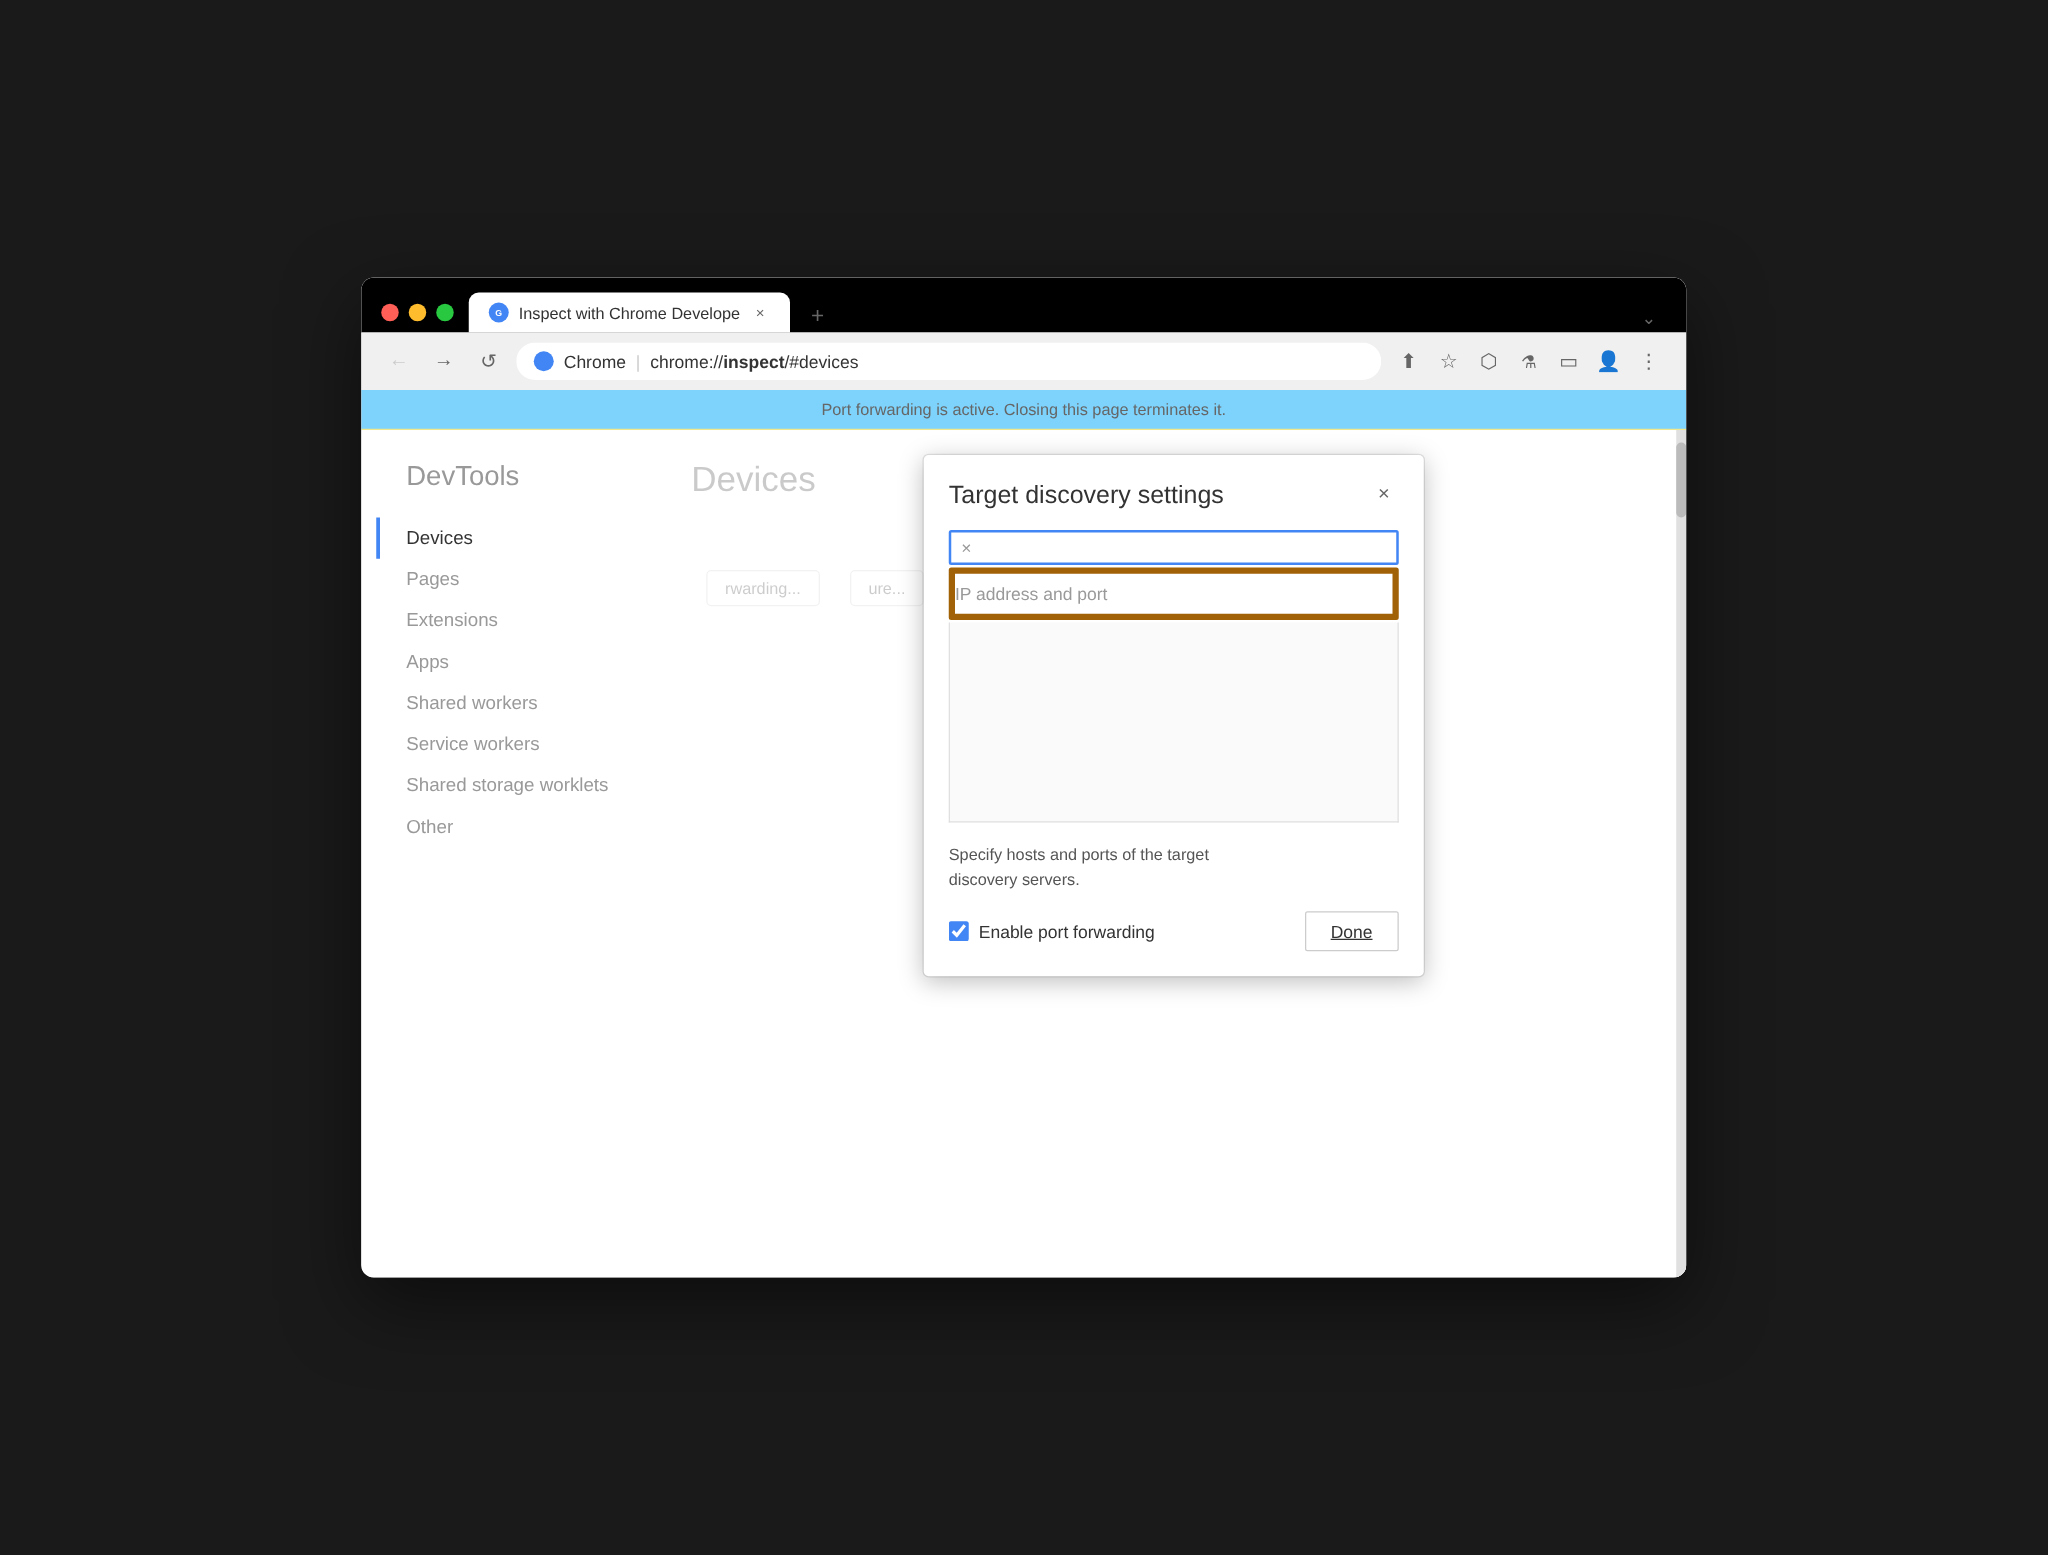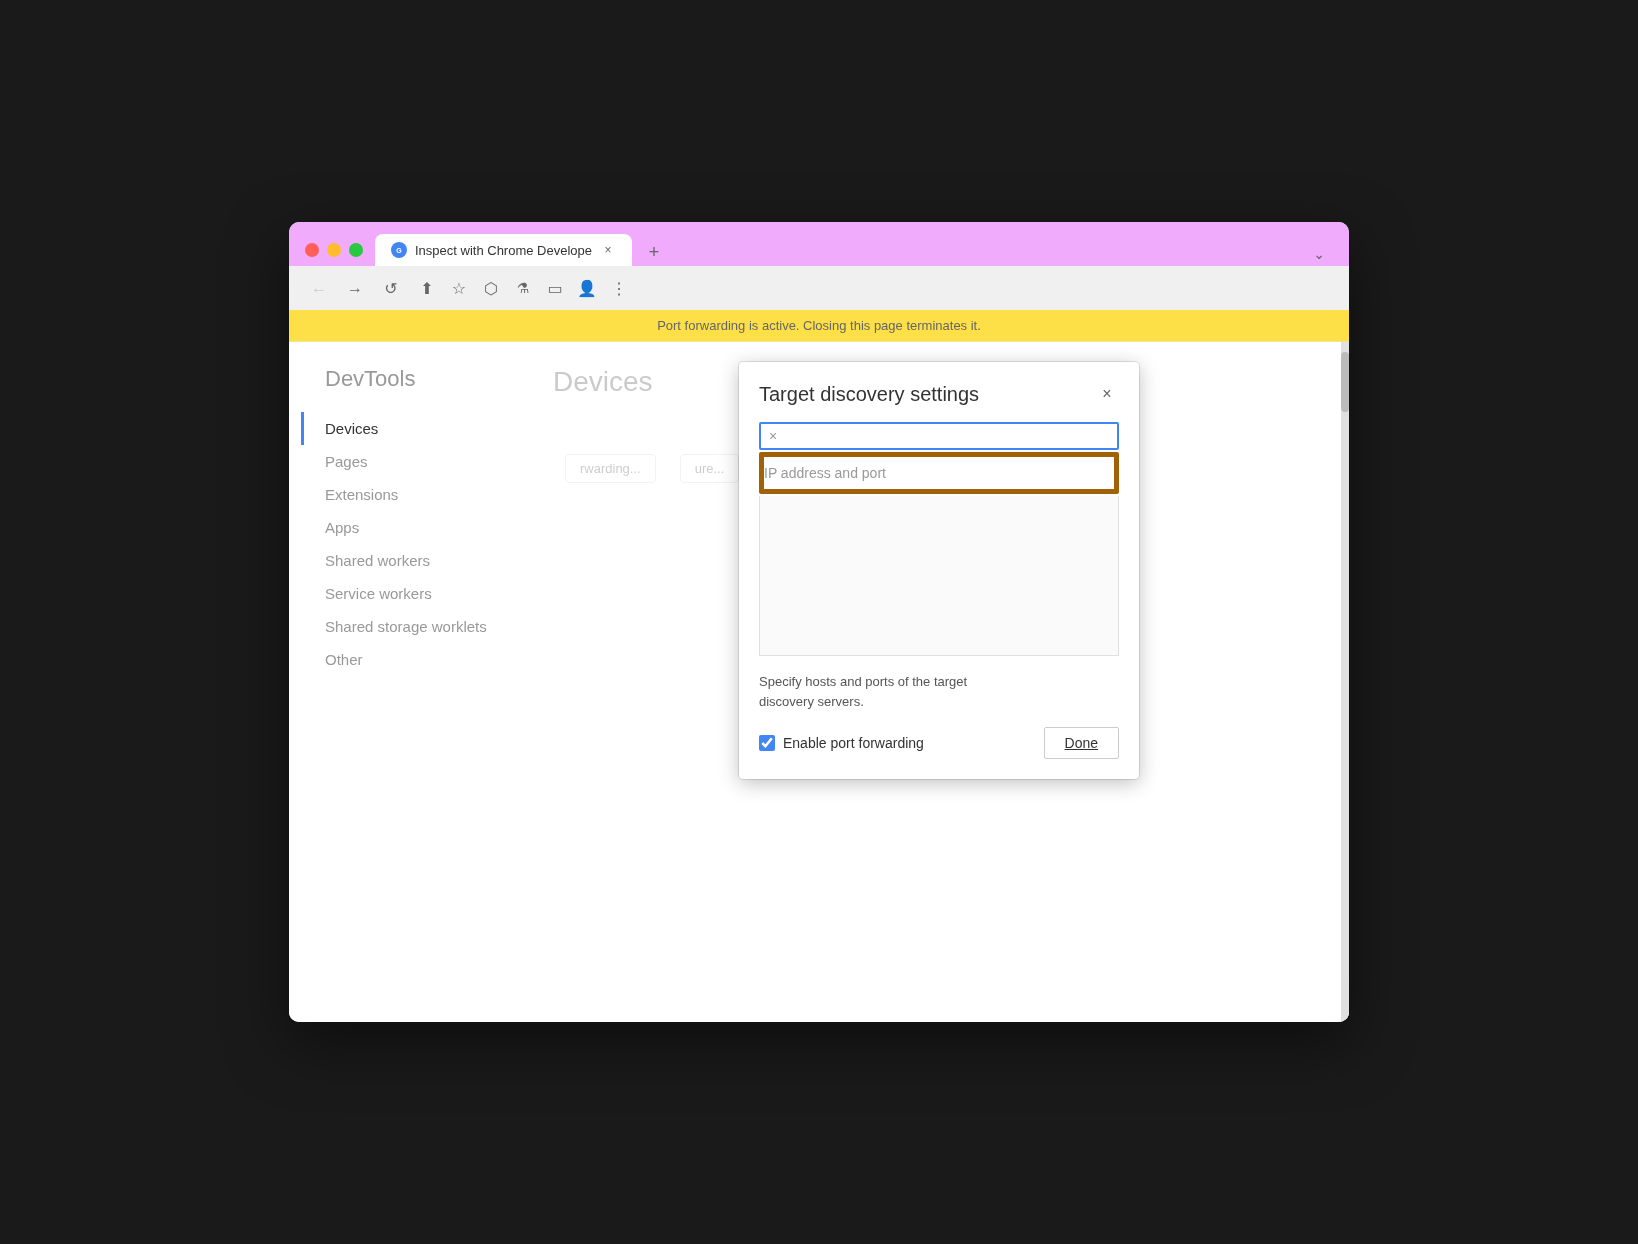--- a/index.html
+++ b/index.html
@@ -18,21 +18,21 @@
       background: #f0f0f0;
       border-radius: 10px;
       box-shadow: 0 20px 60px rgba(0,0,0,0.5);
       display: flex;
       flex-direction: column;
       overflow: hidden;
     }
 
     
     .title-bar {
-      background: #f0abfc;
+      background: #000000;
       padding: 12px 16px 0;
       display: flex;
       align-items: center;
       gap: 12px;
       border-radius: 10px 10px 0 0;
     }
 
     .window-controls {
       display: flex;
       gap: 8px;
@@ -194,21 +194,21 @@
       color: #666;
       font-size: 16px;
       border-radius: 50%;
       display: flex;
       align-items: center;
       justify-content: center;
     }
 
     
     .notification-banner {
-      background: #fde047;
+      background: #7dd3fc;
       border-bottom: 1px solid #f0e68c;
       padding: 8px 16px;
       text-align: center;
       font-size: 13px;
       color: #666;
     }
 
     
     .page-content {
       flex: 1;
@@ -503,20 +503,32 @@
     <button class="nav-btn disabled">
       <span>←</span>
     </button>
     <button class="nav-btn">
       <span>→</span>
     </button>
     <button class="nav-btn">
       <span>↺</span>
     </button>
 
+    <div class="address-input-wrap">
+      <div class="address-favicon">
+        <svg width="12" height="12" viewBox="0 0 12 12">
+          <circle cx="6" cy="6" r="6" fill="#4285f4"></circle>
+        </svg>
+      </div>
+      <div class="address-text">
+        <span style="color:#333; margin-right:4px;">Chrome</span>
+        <span style="color:#ccc; margin-right:4px;">|</span>
+        <span>chrome://</span><span style="font-weight:bold;">inspect</span><span>/#devices</span>
+      </div>
+    </div>
 
     <div class="toolbar-icons">
       <button class="toolbar-icon">
         <span>⬆</span>
       </button>
       <button class="toolbar-icon">
         <span>☆</span>
       </button>
       <button class="toolbar-icon">
         <span>⬡</span>

